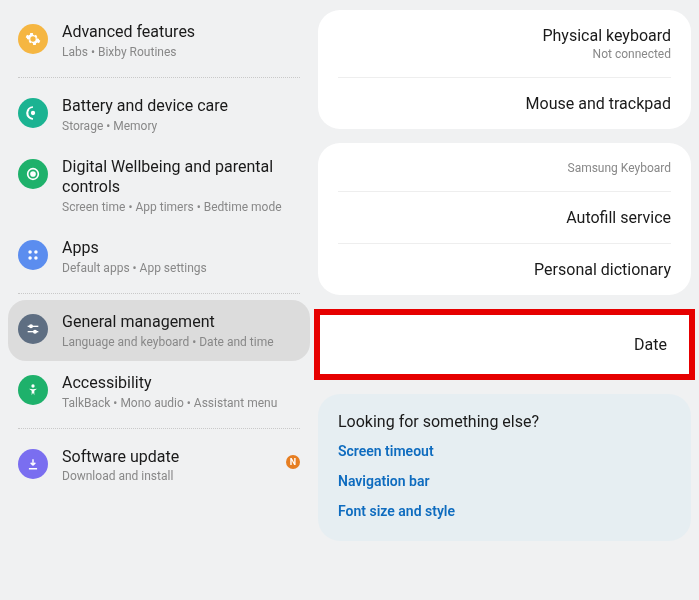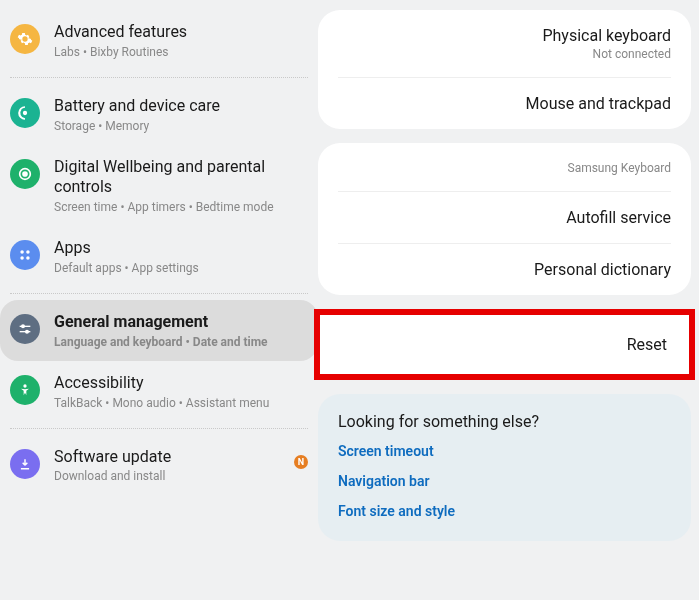--- a/index.html
+++ b/index.html
@@ -6,36 +6,35 @@
     body {
       font-family: -apple-system, BlinkMacSystemFont, "Segoe UI", Roboto, sans-serif;
       background: #f0f1f2;
       width: 699px;
       height: 600px;
       overflow: hidden;
       display: flex;
     }
     .left-panel {
       width: 318px;
-      padding: 10px 0;
+      padding: 10px 8px;
     }
     .right-panel {
       flex: 1;
       padding: 10px 8px 10px 0;
     }
     .settings-item {
       display: flex;
       align-items: flex-start;
       padding: 12px 10px;
       border-radius: 18px;
       cursor: pointer;
     }
     .settings-item.selected {
       background: #dcdcdc;
-      font-weight: bold;
     }
     .settings-icon {
       width: 30px;
       height: 30px;
       border-radius: 50%;
       display: flex;
       align-items: center;
       justify-content: center;
       margin-right: 14px;
       flex-shrink: 0;
@@ -252,21 +251,21 @@
       <div class="card-item-title">Autofill service</div>
     </div>
     <div class="card-sep"></div>
     <div class="card-item">
       <div class="card-item-title">Personal dictionary</div>
     </div>
   </div>
 
   <div class="card highlighted">
     <div class="card-item" style="padding:20px 22px">
-      <div class="card-item-title">Reset</div>
+      <div class="card-item-title">Date</div>
     </div>
   </div>
 
   <div class="looking-card">
     <div class="looking-title">Looking for something else?</div>
     <div class="looking-link">Screen timeout</div>
     <div class="looking-link">Navigation bar</div>
     <div class="looking-link">Font size and style</div>
   </div>
 

